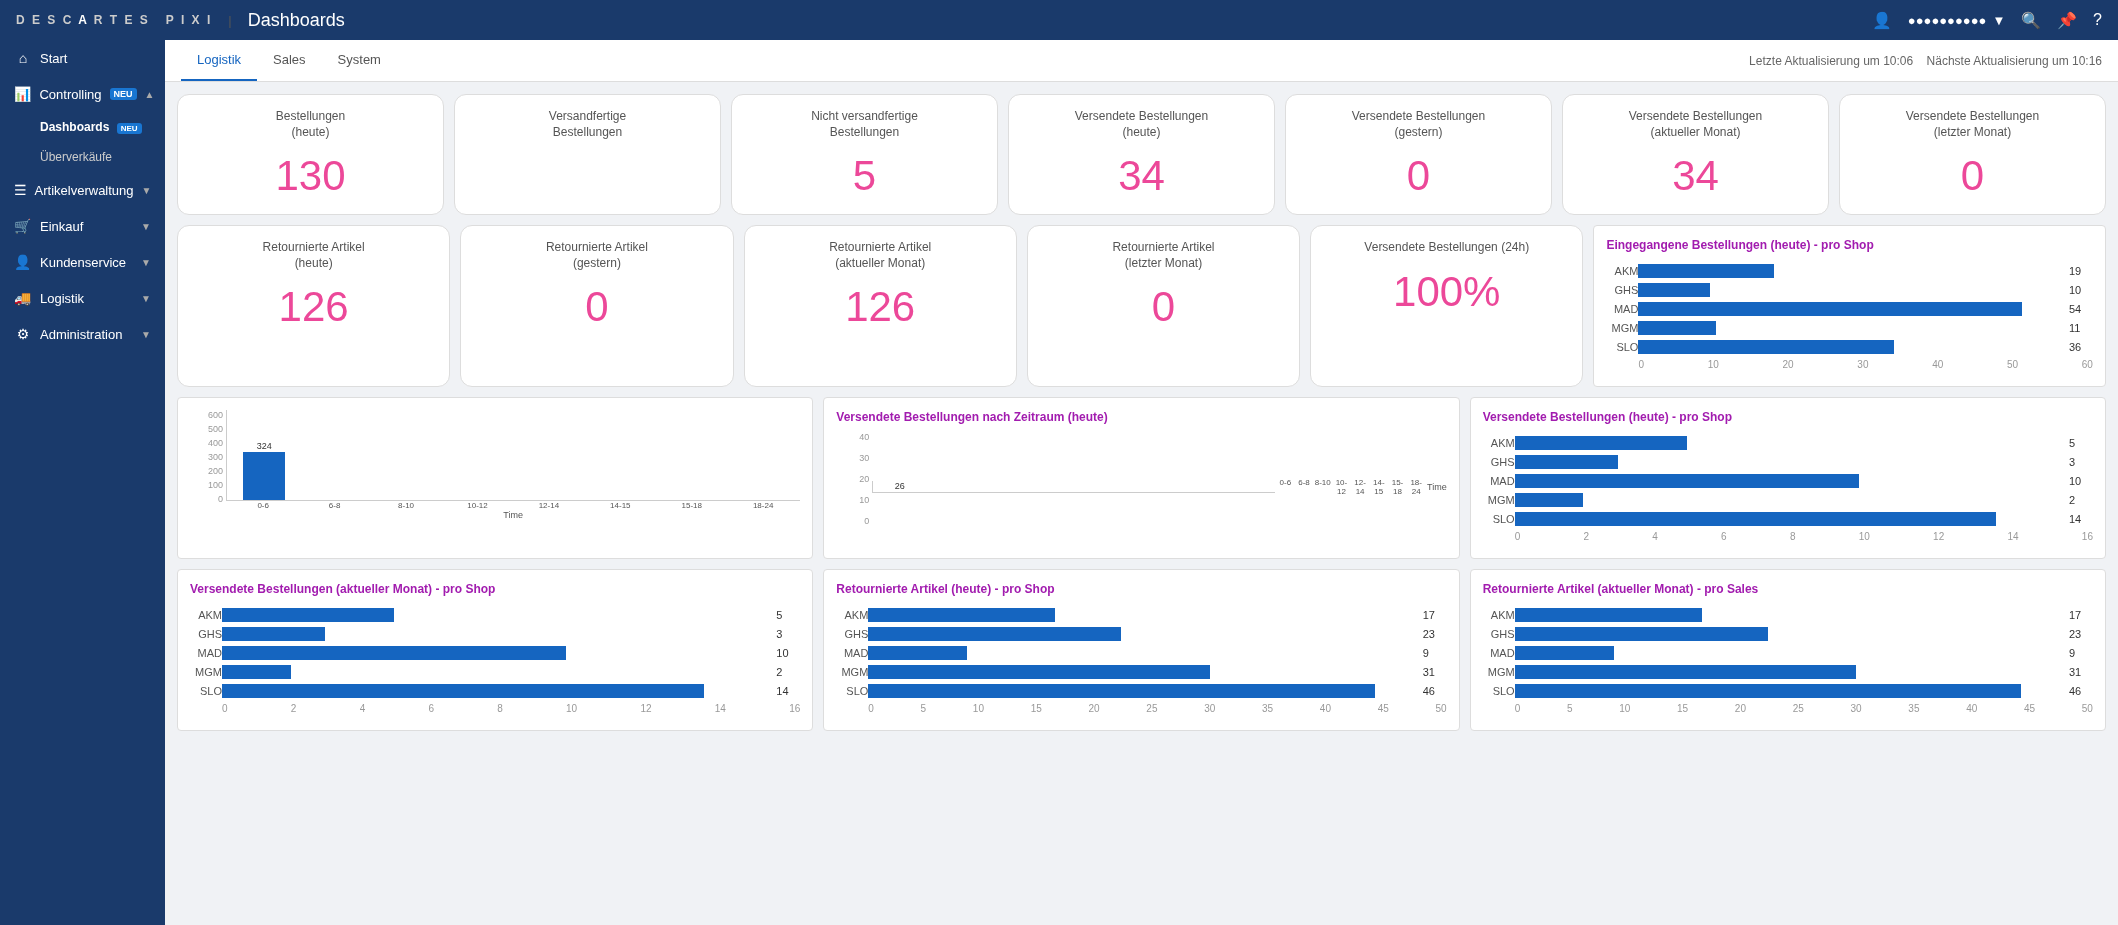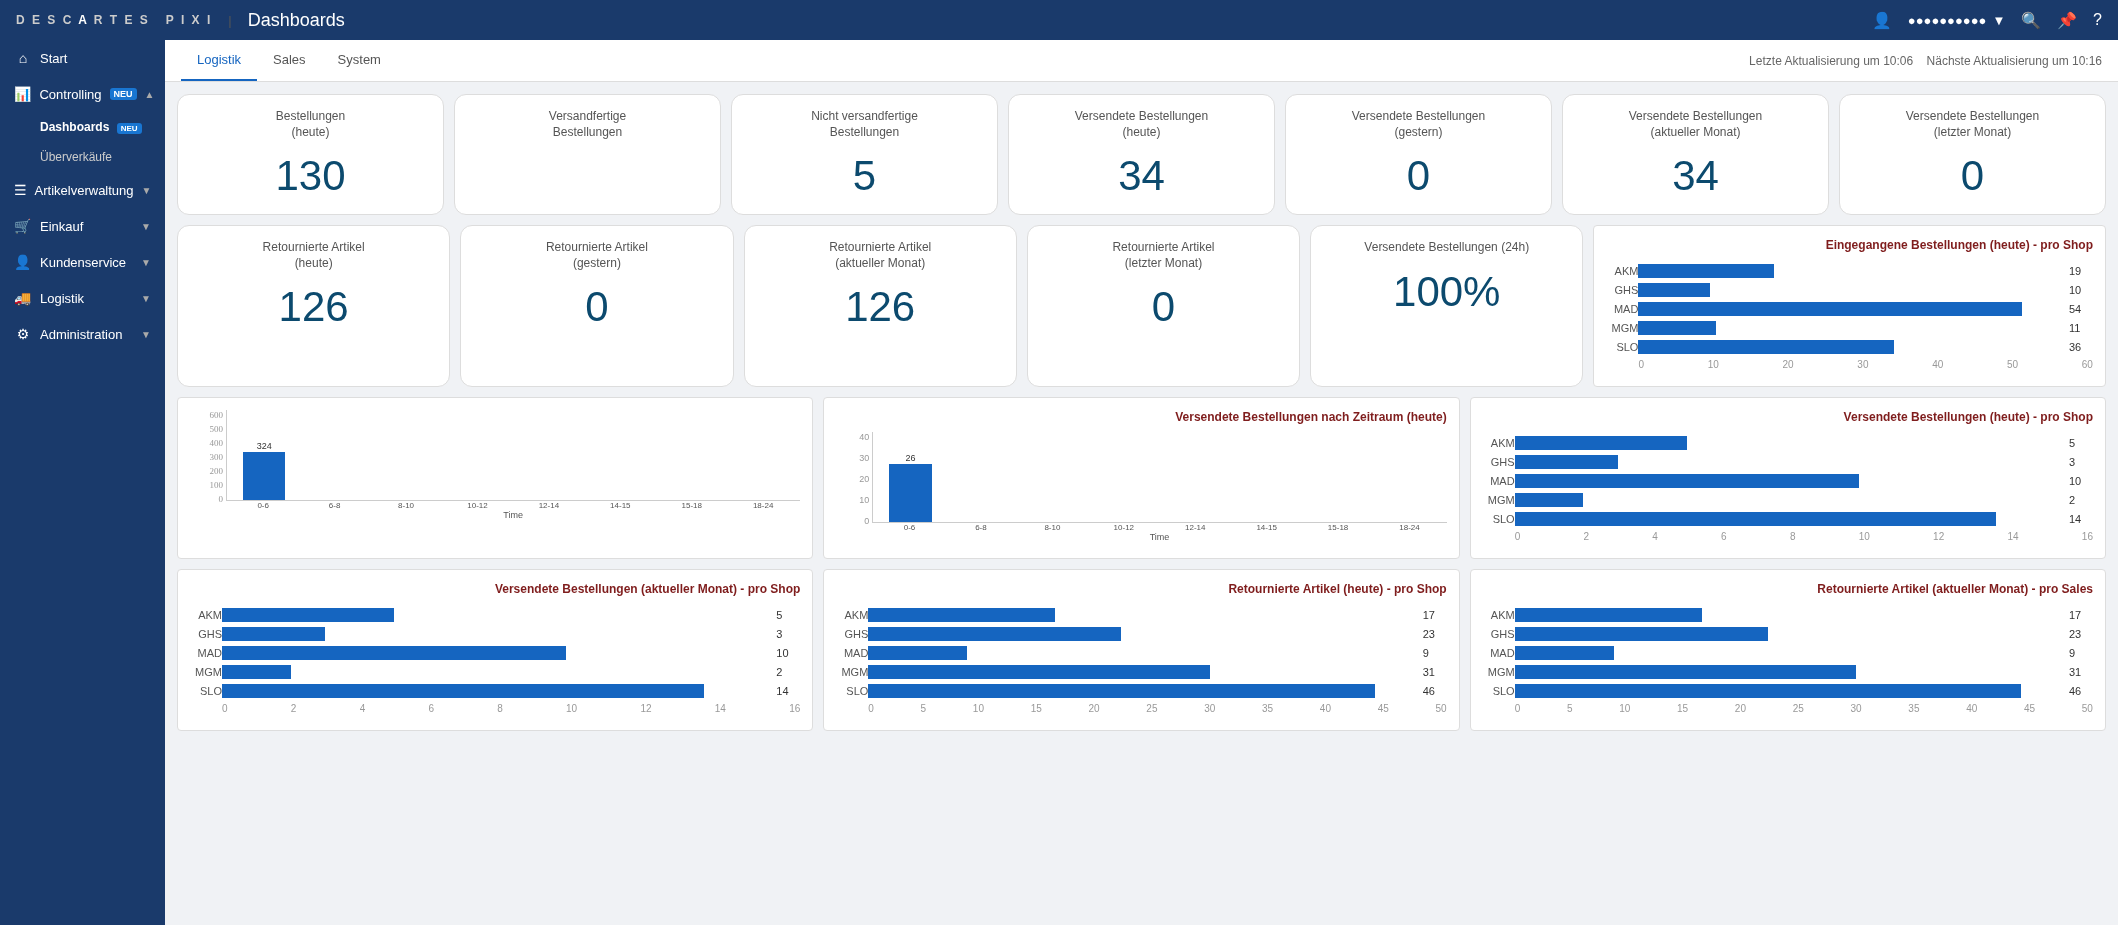--- a/index.html
+++ b/index.html
@@ -108,37 +108,37 @@
       min-width: 0;
     }
     .metric-label {
       font-size: 12px;
       color: #555;
       margin-bottom: 12px;
       line-height: 1.3;
     }
     .metric-value {
       font-size: 42px;
-      color: #0c4a6e;
+      color: #ec4899;
       font-weight: 300;
     }
 
     
     .chart-card {
       background: white;
       border: 1px solid #ddd;
       border-radius: 4px;
       flex: 1;
       padding: 12px;
       min-width: 0;
     }
     .chart-title {
       font-size: 12px;
-      color: #7f1d1d;
-      text-align: right;
+      color: #a21caf;
+      text-align: left;
       margin-bottom: 8px;
       font-weight: bold;
     }
 
     
     .hbar-chart { padding: 4px 0; }
     .hbar-row {
       display: flex;
       align-items: center;
       margin-bottom: 5px;
@@ -336,21 +336,21 @@
                 <span>60</span>
               </div>
             </div>
           </div>
         </div>
 
       <div class="row">
 
         <div class="chart-card" id="chart-gescannte">
             <div style="display:flex;height:110px;">
-              <div style="width:36px;display:flex;flex-direction:column;justify-content:space-between;align-items:flex-end;padding-right:3px;font-size:9px;color:#999;padding-bottom:16px;font-family:Liberation Serif, serif;">
+              <div style="width:36px;display:flex;flex-direction:column;justify-content:space-between;align-items:flex-end;padding-right:3px;font-size:9px;color:#999;padding-bottom:16px;">
                 <span>600</span>
                 <span>500</span>
                 <span>400</span>
                 <span>300</span>
                 <span>200</span>
                 <span>100</span>
                 <span>0</span>
               </div>
               <div style="flex:1;display:flex;flex-direction:column;">
                 <div style="flex:1;display:flex;align-items:flex-end;border-bottom:1px solid #ccc;border-left:1px solid #ccc;position:relative;gap:1px;padding:0 2px;">
@@ -384,21 +384,21 @@
         <div class="chart-card" id="chart-versendete-zeitraum">
             <div class="chart-title">Versendete Bestellungen nach Zeitraum (heute)</div>
             <div style="display:flex;height:110px;">
               <div style="width:36px;display:flex;flex-direction:column;justify-content:space-between;align-items:flex-end;padding-right:3px;font-size:9px;color:#999;padding-bottom:16px;">
                 <span>40</span>
                 <span>30</span>
                 <span>20</span>
                 <span>10</span>
                 <span>0</span>
               </div>
-              <div style="flex:1;display:flex;flex-direction:column;">
+              <div style="flex:1;display:flex;flex-direction:row;align-items:center;">
                 <div style="flex:1;display:flex;align-items:flex-end;border-bottom:1px solid #ccc;border-left:1px solid #ccc;position:relative;gap:1px;padding:0 2px;">
                   <div style="flex:1;display:flex;flex-direction:column;align-items:center;justify-content:flex-end;height:100%;">
                     <div style="font-size:9px;color:#333;margin-bottom:1px;">26</div>
                     <div style="width:60%;background:#1565c0;height:65%;"></div>
                   </div>
                   <div style="flex:1;display:flex;flex-direction:column;align-items:center;justify-content:flex-end;height:100%;"></div>
                   <div style="flex:1;display:flex;flex-direction:column;align-items:center;justify-content:flex-end;height:100%;"></div>
                   <div style="flex:1;display:flex;flex-direction:column;align-items:center;justify-content:flex-end;height:100%;"></div>
                   <div style="flex:1;display:flex;flex-direction:column;align-items:center;justify-content:flex-end;height:100%;"></div>
                   <div style="flex:1;display:flex;flex-direction:column;align-items:center;justify-content:flex-end;height:100%;"></div>

